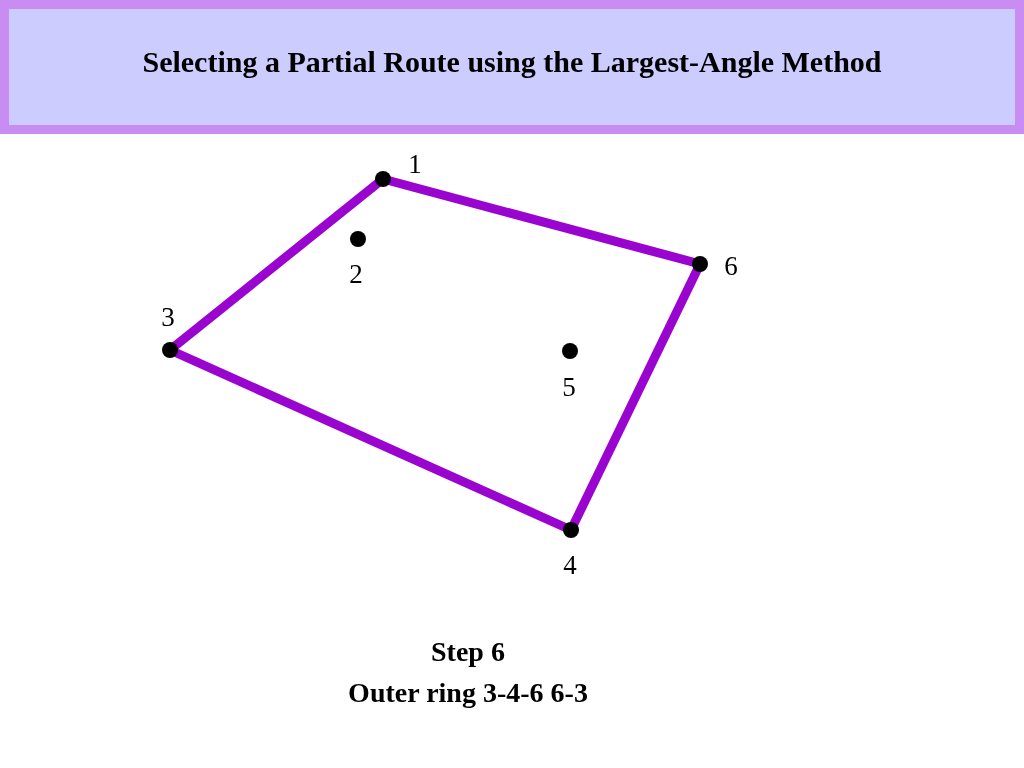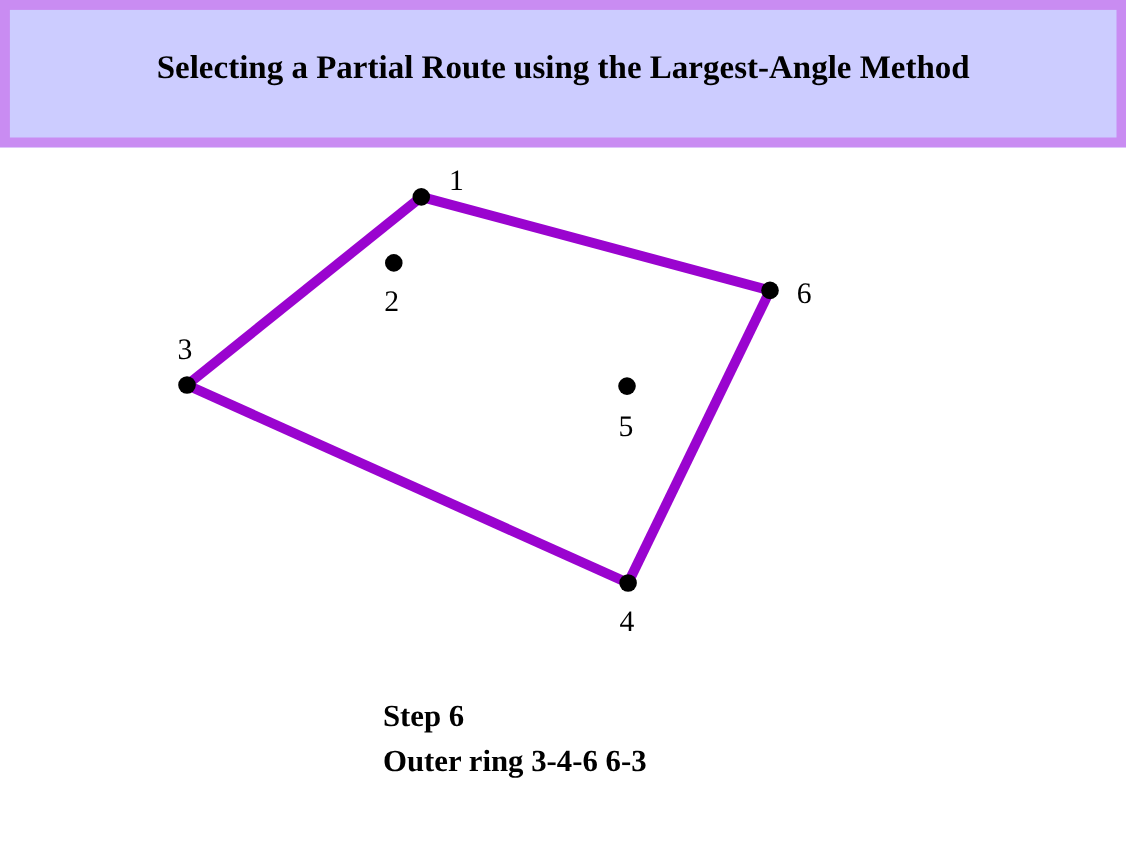--- a/index.html
+++ b/index.html
@@ -49,20 +49,21 @@
     font-size: 27px;
     fill: #000000;
     text-anchor: middle;
     dominant-baseline: central;
   }
   .caption {
     position: absolute;
     left: 468px;
     top: 631px;
     transform: translateX(-50%);
+    text-align: center;
     white-space: nowrap;
     font-size: 28px;
     font-weight: bold;
     color: #000000;
     line-height: 41px;
   }
 </style>
 </head>
 <body>
 

